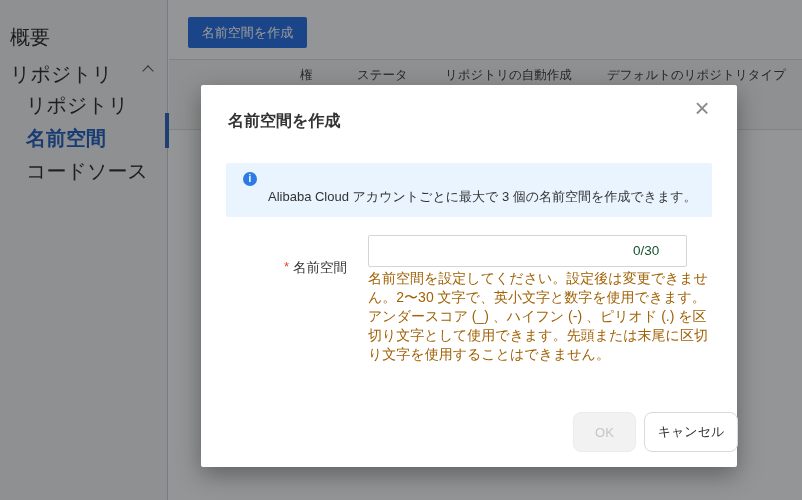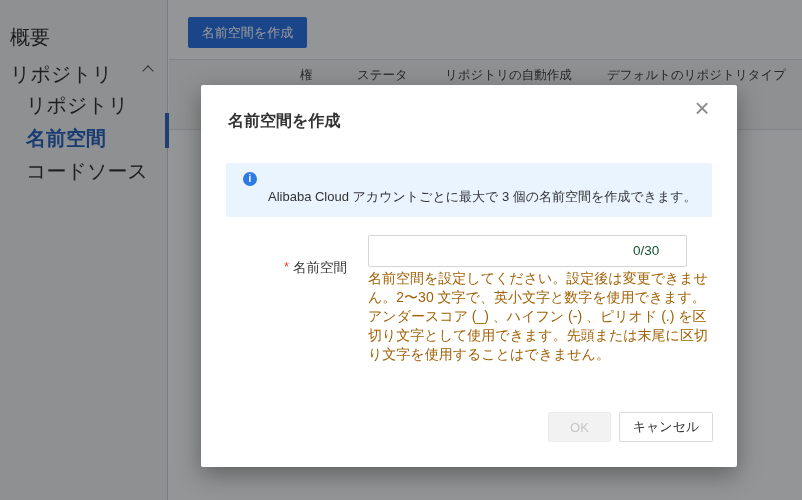--- a/index.html
+++ b/index.html
@@ -59,22 +59,22 @@
     font-size:13.5px; color:#333; line-height:20px; white-space:nowrap;margin-top:16px; }
   .req { color:#f04134; margin-right:4px; font-size:13px; vertical-align:1px; }
   .ns-input { position:absolute; left:167px; top:150px; width:319px; height:32px;
     border:1px solid #d5d5d5; border-radius:2px; background:#fff; padding:0 48px 0 10px;
     font-size:13px; color:#333; font-family:inherit; outline:none; }
   .counter { position:absolute; left:432px; top:150px; width:46px; height:32px;
     line-height:32px; font-size:13.5px; color:#14532d; text-align:left; }
   .helper { position:absolute; left:167px; top:184px; width:340px; font-size:14px;
     color:#a16207; line-height:19px; }
 
-  .btn { position:absolute; top:327px; height:30px; border-radius:2px; font-size:13px;
-    font-family:inherit; cursor:pointer; }
+  .btn { position:absolute; top:327px; height:40px; border-radius:8px; font-size:13px;
+    font-family:inherit; cursor:pointer;margin-left:25px; }
   .btn-ok { left:347px; width:63px; background:#f2f2f2; border:1px solid #ececec;
     color:#c5c5c5; cursor:not-allowed; }
   .btn-cancel { left:418px; width:94px; background:#fff; border:1px solid #d9d9d9;
     color:#333; }
 </style>
 </head>
 <body>
 
 <div class="screen">
 

